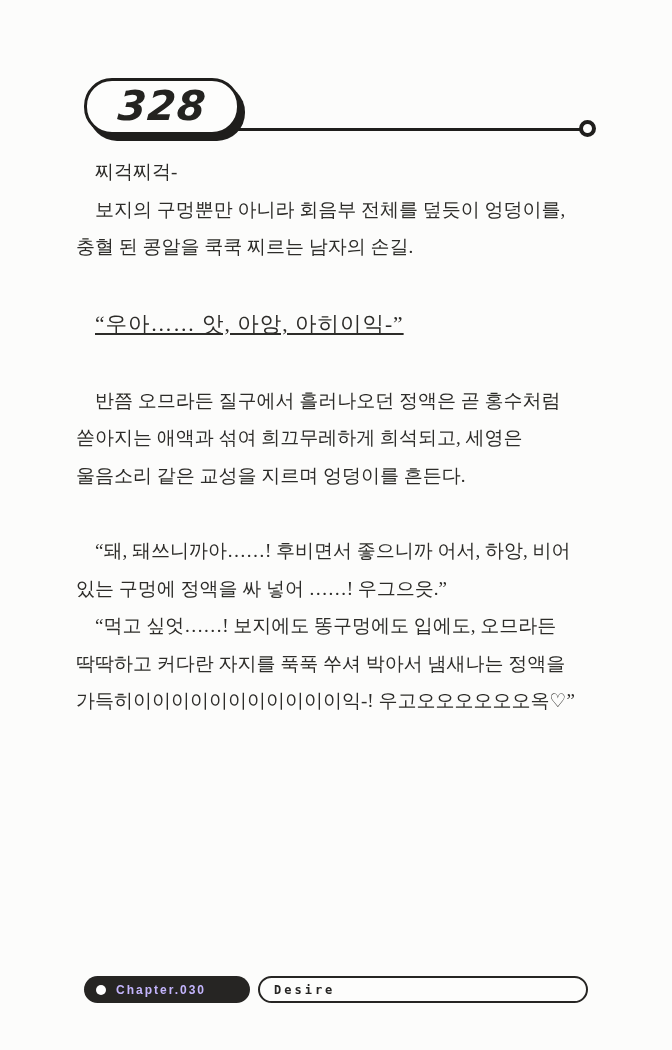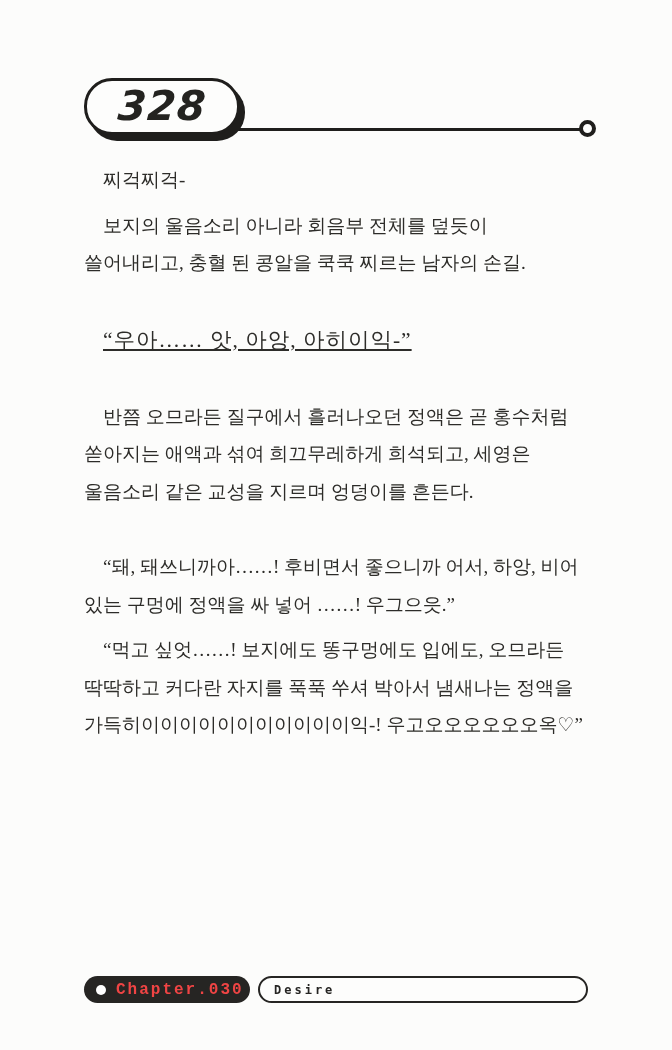--- a/index.html
+++ b/index.html
@@ -67,21 +67,21 @@
     position: absolute;
     left: 76px;
     top: 153px;
     width: 522px;
     font-family: "Liberation Serif", "DejaVu Serif", serif;
     font-size: 19px;
     line-height: 37.5px;
     text-align: left;
     word-break: keep-all;
   }
-  .para { margin: 8px; text-indent: 19px; }
+  .para { margin: 0; text-indent: 19px; }
   .gap-lg { margin-top: 38px; }
   .dialogue-em {
     font-size: 21.5px;
     letter-spacing: 1px;
     line-height: 40px;
     text-decoration: underline;
   }
 
   
   .page-footer {
@@ -106,24 +106,24 @@
   }
   .chapter-dot {
     width: 10px;
     height: 10px;
     background: #ffffff;
     border-radius: 50%;
     margin-right: 10px;
     flex: 0 0 auto;
   }
   .chapter-label {
-    color: #ef4444;
-    font-family: Liberation Mono, monospace;
+    color: #c4b5fd;
+    font-family: Liberation Sans, sans-serif;
     font-weight: 700;
-    font-size: 16px;
+    font-size: 12px;
     letter-spacing: 2px;
     white-space: nowrap;
   }
   .title-pill {
     position: absolute;
     left: 174px;
     top: 0;
     width: 330px;
     height: 27px;
     border: 2.5px solid #262523;
@@ -151,21 +151,21 @@
   <header>
     <div class="page-number-badge">
       <span class="page-number">328</span>
     </div>
     <div class="header-rule"></div>
     <div class="header-rule-ring"></div>
   </header>
 
   <main class="page-body">
     <p class="para sfx">찌걱찌걱-</p>
-    <p class="para narration">보지의 울음소리 아니라 회음부 전체를 덮듯이 쓸어내리고, 충혈 된 콩알을 쿡쿡 찌르는 남자의 손길.</p>
+    <p class="para narration">보지의 구멍뿐만 아니라 회음부 전체를 덮듯이 엉덩이를, 충혈 된 콩알을 쿡쿡 찌르는 남자의 손길.</p>
     <p class="para dialogue-em gap-lg">“우아…… 앗, 아앙, 아히이익-”</p>
     <p class="para narration gap-lg">반쯤 오므라든 질구에서 흘러나오던 정액은 곧 홍수처럼 쏟아지는 애액과 섞여 희끄무레하게 희석되고, 세영은 울음소리 같은 교성을 지르며 엉덩이를 흔든다.</p>
     <p class="para dialogue gap-lg">“돼, 돼쓰니까아……! 후비면서 좋으니까 어서, 하앙, 비어 있는 구멍에 정액을 싸 넣어 ……! 우그으읏.”</p>
     <p class="para dialogue">“먹고 싶엇……! 보지에도 똥구멍에도 입에도, 오므라든 딱딱하고 커다란 자지를 푹푹 쑤셔 박아서 냄새나는 정액을 가득히이이이이이이이이이이이익-! 우고오오오오오오옥♡”</p>
   </main>
 
   <footer class="page-footer">
     <div class="chapter-pill">
       <span class="chapter-dot"></span>
       <span class="chapter-label">Chapter.030</span>

